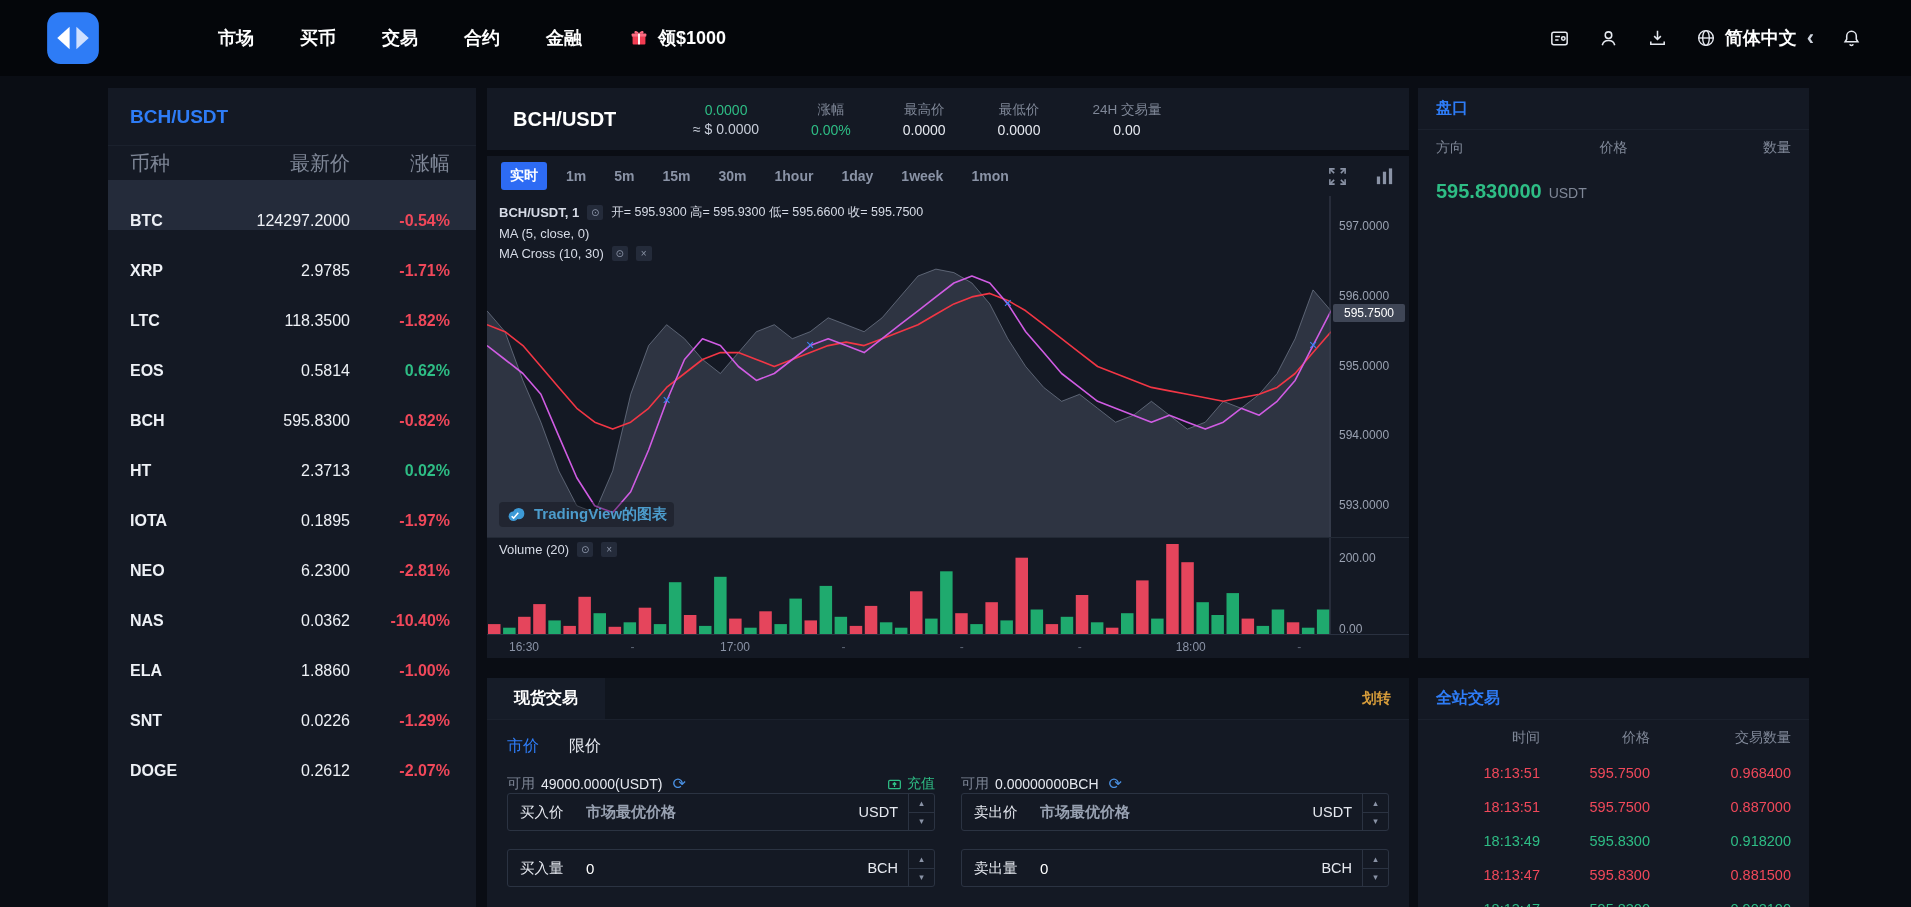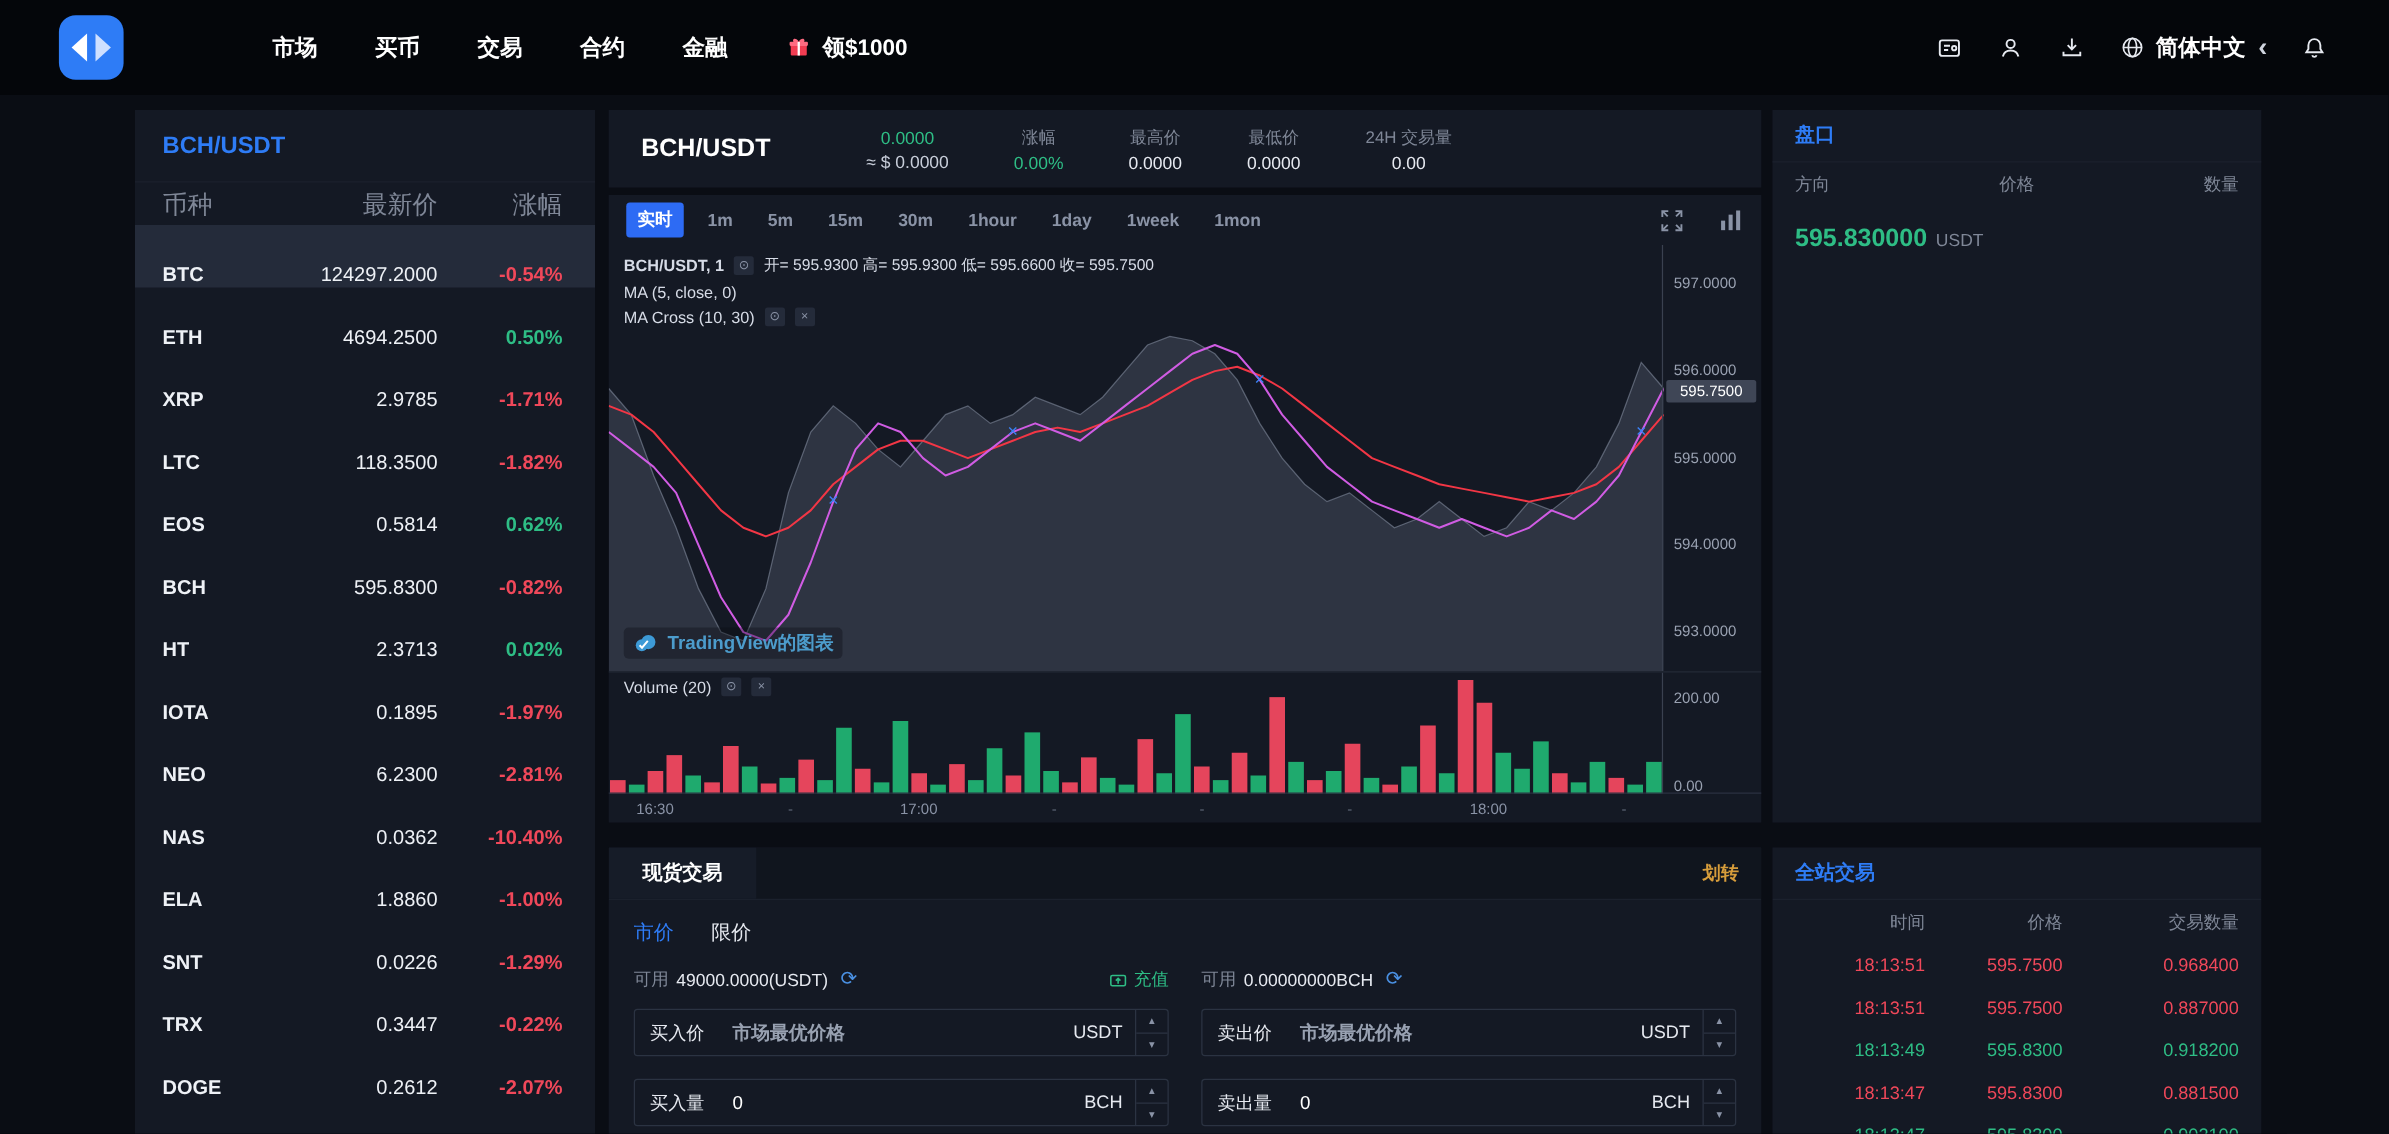--- a/index.html
+++ b/index.html
@@ -72,21 +72,21 @@
   .transfer{margin-left:auto;margin-right:18px;color:var(--yellow);font-size:14.5px;font-weight:600;cursor:pointer}
   .spot-tabs{display:flex;gap:30px;padding:16px 20px 0;font-size:16px;font-weight:400}
   .spot-tab{color:var(--text);cursor:pointer}
   .spot-tab.active{color:var(--blue)}
   .spot-grid{display:grid;grid-template-columns:1fr 1fr;gap:26px;padding:0 20px}
   .avail-row{display:flex;align-items:center;gap:6px;margin-top:18px;font-size:14px}
   .avail-lbl{color:var(--muted)}
   .avail-val{color:var(--text)}
   .refresh{color:#4a90e2;font-size:16px;cursor:pointer;margin-left:4px;line-height:1}
   .recharge{margin-left:auto;display:flex;align-items:center;gap:5px;color:var(--green);font-size:14px;cursor:pointer}
-  .inp{margin-top:14px;height:38px;border:1px solid #2b3342;border-radius:3px;display:flex;align-items:center;cursor:text}
+  .inp{height:38px;border:1px solid #2b3342;border-radius:3px;display:flex;align-items:center;cursor:text}
   .inp.second{margin-top:18px}
   .inp-label{margin-left:12px;width:66px;font-size:14.5px;color:var(--text)}
   .inp-mid{color:#98a1b1;font-size:15px;font-weight:600}
   .inp-val{color:#fff;font-size:15px}
   .inp-unit{margin-left:auto;color:var(--text);font-size:14.5px;padding-right:10px}
   .stepper{width:26px;height:100%;border-left:1px solid #2b3342;display:flex;flex-direction:column}
   .step{flex:1;display:flex;align-items:center;justify-content:center;color:#8a93a6;font-size:9px;cursor:pointer}
   .step.top{border-bottom:1px solid #2b3342}
 
   
@@ -185,25 +185,20 @@
       <span class="c3">涨幅</span>
     </div>
     <div>
 
         <div class="mrow selected">
           <span class="sym">BTC</span>
           <span class="prc">124297.2000</span>
           <span class="chg down">-0.54%</span>
         </div>
 
-        <div class="mrow">
-          <span class="sym">ETH</span>
-          <span class="prc">4694.2500</span>
-          <span class="chg up">0.50%</span>
-        </div>
 
         <div class="mrow">
           <span class="sym">XRP</span>
           <span class="prc">2.9785</span>
           <span class="chg down">-1.71%</span>
         </div>
 
         <div class="mrow">
           <span class="sym">LTC</span>
           <span class="prc">118.3500</span>
@@ -252,25 +247,20 @@
           <span class="prc">1.8860</span>
           <span class="chg down">-1.00%</span>
         </div>
 
         <div class="mrow">
           <span class="sym">SNT</span>
           <span class="prc">0.0226</span>
           <span class="chg down">-1.29%</span>
         </div>
 
-        <div class="mrow">
-          <span class="sym">TRX</span>
-          <span class="prc">0.3447</span>
-          <span class="chg down">-0.22%</span>
-        </div>
 
         <div class="mrow">
           <span class="sym">DOGE</span>
           <span class="prc">0.2612</span>
           <span class="chg down">-2.07%</span>
         </div>
       </div>
   </aside>
 
   <section class="ticker">

